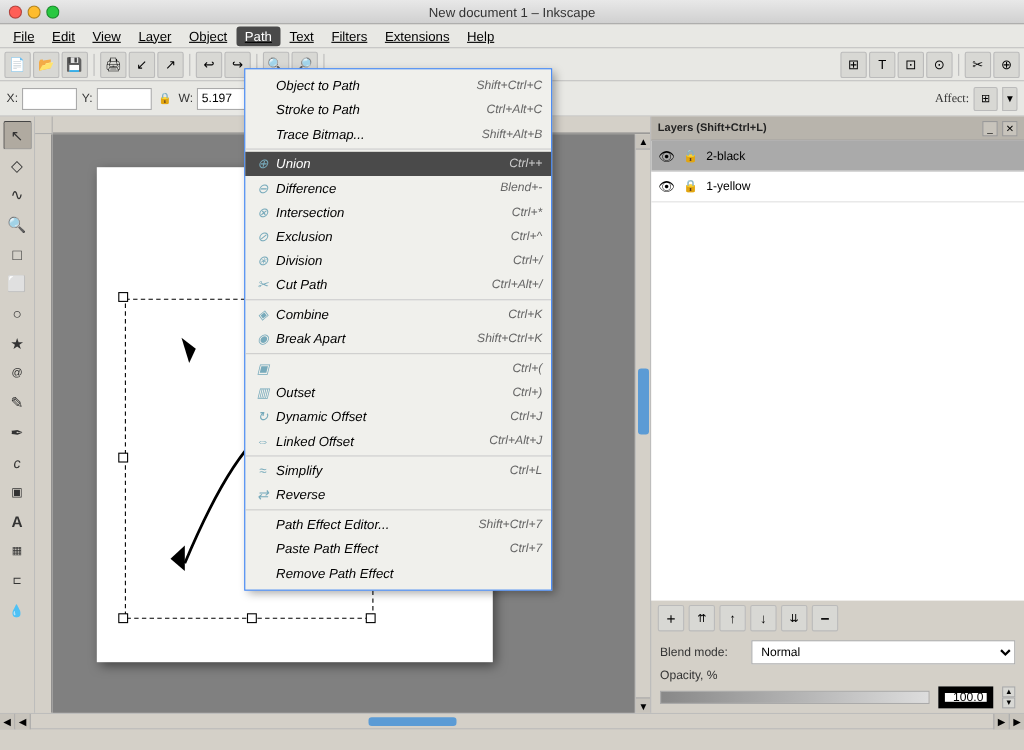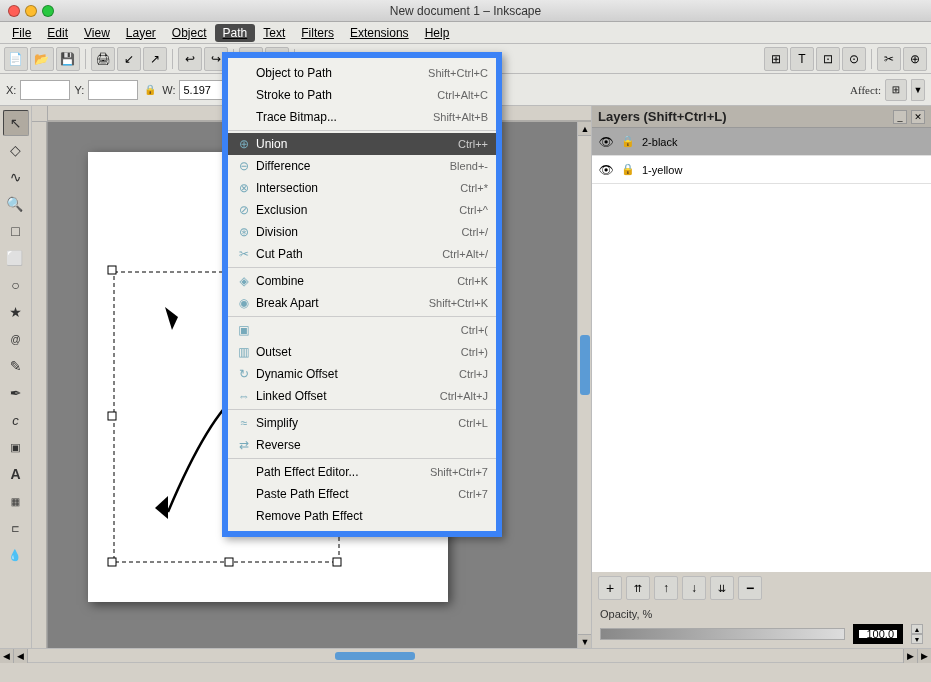--- a/index.html
+++ b/index.html
@@ -108,21 +108,21 @@
     }
     .panel-header {
       height: 22px;
       background: #b8b4ac;
       display: flex;
       align-items: center;
       justify-content: space-between;
       padding: 0 6px;
       border-bottom: 1px solid #999;
     }
-    .panel-title { font-size: 13px; font-weight: bold; color: #222; }
+    .panel-title { font-size: 10px; font-weight: bold; color: #222; }
     .panel-controls { display: flex; gap: 4px; }
     .panel-ctrl-btn {
       width: 14px; height: 14px;
       background: #c8c4bc;
       border: 1px solid #999;
       display: flex; align-items: center; justify-content: center;
       font-size: 9px; cursor: pointer;
     }
     .layers-list {
       flex: 1;
@@ -223,29 +223,30 @@
     
     .dropdown-overlay {
       position: fixed;
       top: 0; left: 0;
       width: 100%; height: 100%;
       z-index: 100;
       pointer-events: none;
     }
     .dropdown-menu {
       position: absolute;
-      top: 52px;
+      top: 62px;
       left: 222px;
       width: 280px;
       background: #f0f0ec;
-      border: 6px solid #3b82f6;
+      border: 1px solid #3b82f6;
       box-shadow: 3px 3px 8px rgba(0,0,0,0.35);
       z-index: 200;
       pointer-events: all;
       padding: 2px 0;
+      font-style: italic;
     }
     .menu-section {
       border-bottom: 1px solid #ccc;
       padding: 2px 0;
     }
     .menu-section:last-child { border-bottom: none; }
     .dd-item {
       height: 22px;
       display: flex;
       align-items: center;
@@ -464,20 +465,31 @@
       <div class="lc-btn" title="Add layer">+</div>
       <div class="lc-btn" title="Move to top" style="font-size:10px;">⇈</div>
       <div class="lc-btn" title="Move up" style="font-size:12px;">↑</div>
       <div class="lc-btn" title="Move down" style="font-size:12px;">↓</div>
       <div class="lc-btn" title="Move to bottom" style="font-size:10px;">⇊</div>
       <div class="lc-btn" title="Remove layer" style="font-weight:bold;">−</div>
     </div>
 
     <div class="blend-area">
       <div class="blend-row">
+        <span class="blend-label">Blend mode:</span>
+        <select class="blend-select">
+          <option>Normal</option>
+          <option>Multiply</option>
+          <option>Screen</option>
+          <option>Overlay</option>
+          <option>Darken</option>
+          <option>Lighten</option>
+        </select>
+      </div>
+      <div class="blend-row">
         <span class="opacity-label">Opacity, %</span>
       </div>
       <div class="blend-row">
         <div class="opacity-slider" style="flex:1;">
           <div class="opacity-slider-inner" style="width:100%;"></div>
         </div>
         <input class="opacity-input" value="100.0" style="">
         <div style="display:flex;flex-direction:column;width:12px;">
           <div style="height:10px;background:#d8d8d4;border:1px solid #aaa;display:flex;align-items:center;justify-content:center;font-size:7px;cursor:pointer;">▲</div>
           <div style="height:10px;background:#d8d8d4;border:1px solid #aaa;display:flex;align-items:center;justify-content:center;font-size:7px;cursor:pointer;">▼</div>

